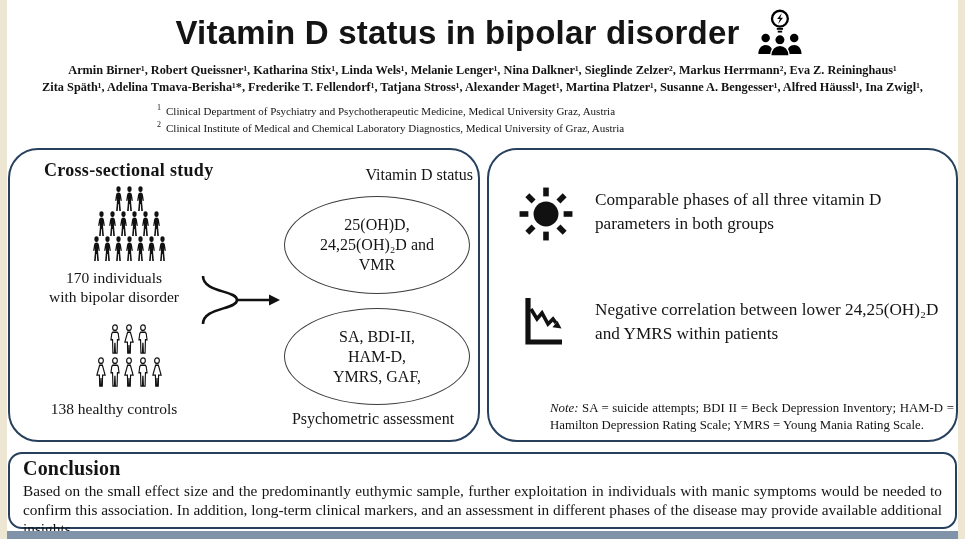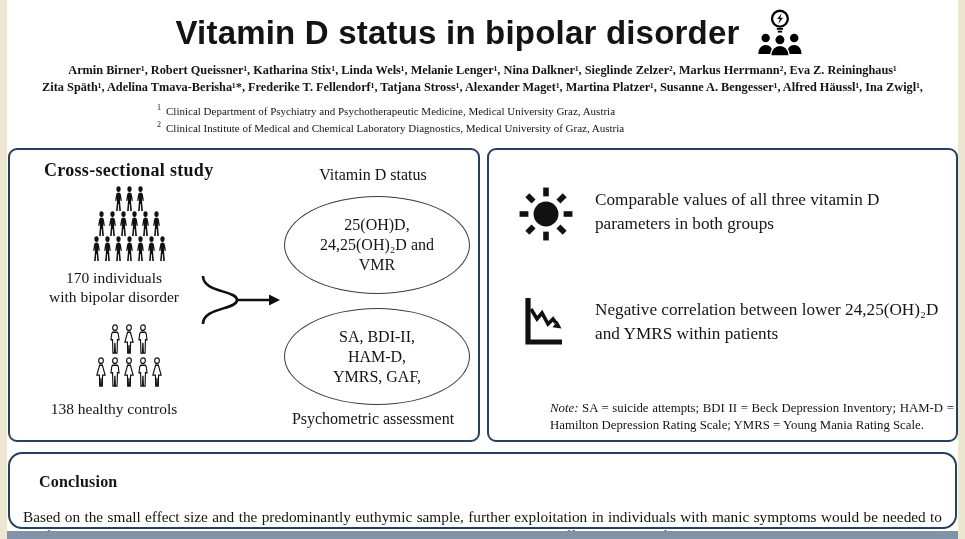--- a/index.html
+++ b/index.html
@@ -28,21 +28,21 @@
     position:absolute;top:62px;left:4px;right:4px;text-align:center;
     font-weight:bold;font-size:12.3px;line-height:17px;
   }
   .authors div{white-space:nowrap;}
   .affiliations{position:absolute;top:101px;left:157px;font-size:11px;line-height:14.5px;}
   .affiliations sup{font-size:8px;margin-right:5px;}
 
   
   .panel{
     position:absolute;background:#fff;border:2.5px solid var(--navy);
-    border-radius:9px;box-sizing:border-box;
+    border-radius:30px;box-sizing:border-box;
   }
   #study-panel{left:8px;top:148px;width:472px;height:294px;}
   #results-panel{left:487px;top:148px;width:471px;height:294px;}
   #conclusion-box{
     position:absolute;left:8px;top:452px;width:949px;height:77px;background:#fff;
     border:2.5px solid var(--navy);border-radius:14px;box-sizing:border-box;
     padding:3px 13px;
   }
 
   .abs{position:absolute;}
@@ -62,21 +62,21 @@
     box-sizing:border-box;
   }
   .flow-label{font-size:16px;text-align:center;}
 
   .finding-text{font-size:17.2px;line-height:24px;}
   .note{
     font-size:12.8px;line-height:16.5px;text-align:justify;
   }
   .note .note-label{font-style:italic;}
 
-  #conclusion-box h2{margin:16px;font-size:16px;letter-spacing:0.2px;}
+  #conclusion-box h2{margin:0;font-size:20px;letter-spacing:0.2px;}
   #conclusion-box p{margin:1px 0 0 0;font-size:15.3px;line-height:19px;text-align:justify;}
 
   svg .fillshape{fill:#111;}
   svg .strokeshape{fill:none;stroke:#111;}
 </style>
 </head>
 <body>
 
 <svg width="0" height="0" style="position:absolute" aria-hidden="true">
   <defs>
@@ -223,21 +223,21 @@
 
   <span class="abs" style="left:182px;top:124px;">
     <svg width="90" height="52" viewBox="0 0 90 52">
       <path d="M11 2 C11 19 45 16 45 26" fill="none" stroke="#111" stroke-width="2.6"></path>
       <path d="M11 50 C11 33 45 36 45 26" fill="none" stroke="#111" stroke-width="2.6"></path>
       <line x1="45" y1="26" x2="79" y2="26" stroke="#111" stroke-width="2.6"></line>
       <path d="M88 26l-11-5.5v11z" fill="#111"></path>
     </svg>
   </span>
 
-  <div class="abs flow-label" style="left:263px;top:16px;width:200px;">Vitamin D status</div>
+  <div class="abs flow-label" style="left:263px;top:16px;width:200px;text-align:right;">Vitamin D status</div>
   <div class="oval" style="left:274px;top:46px;width:186px;height:98px;">25(OH)D,
 24,25(OH)₂D and
 VMR</div>
   <div class="oval" style="left:274px;top:158px;width:186px;height:97px;">SA, BDI-II,
 HAM-D,
 YMRS, GAF,</div>
   <div class="abs flow-label" style="left:263px;top:260px;width:200px;">Psychometric assessment</div>
 </div>
 
 <div class="panel" id="results-panel">
@@ -249,21 +249,21 @@
         <line x1="39" y1="15" x2="45" y2="9"></line>
         <line x1="27" y1="10" x2="27" y2="1.5"></line>
         <line x1="15" y1="15" x2="9" y2="9"></line>
         <line x1="10" y1="27" x2="1.5" y2="27"></line>
         <line x1="15" y1="39" x2="9" y2="45"></line>
         <line x1="27" y1="44" x2="27" y2="52.5"></line>
         <line x1="39" y1="39" x2="45" y2="45"></line>
       </g>
     </svg>
   </span>
-  <div class="abs finding-text" style="left:106px;top:38px;width:340px;">Comparable values of all three vitamin D parameters in both groups</div>
+  <div class="abs finding-text" style="left:106px;top:38px;width:340px;">Comparable phases of all three vitamin D parameters in both groups</div>
 
   <span class="abs" style="left:33px;top:146px;">
     <svg width="42" height="52" viewBox="0 0 42 52">
       <path d="M6 2 V46 H40" fill="none" stroke="#111" stroke-width="5.2"></path>
       <polyline points="9,13 15,23 20,17 26,28 31,23 34,27" fill="none" stroke="#111" stroke-width="3.6"></polyline>
       <path d="M39.5 32.5l-9-1.2 5-6.4z" fill="#111"></path>
     </svg>
   </span>
   <div class="abs finding-text" style="left:106px;top:148px;width:372px;">Negative correlation between lower 24,25(OH)₂D and YMRS within patients</div>
 

